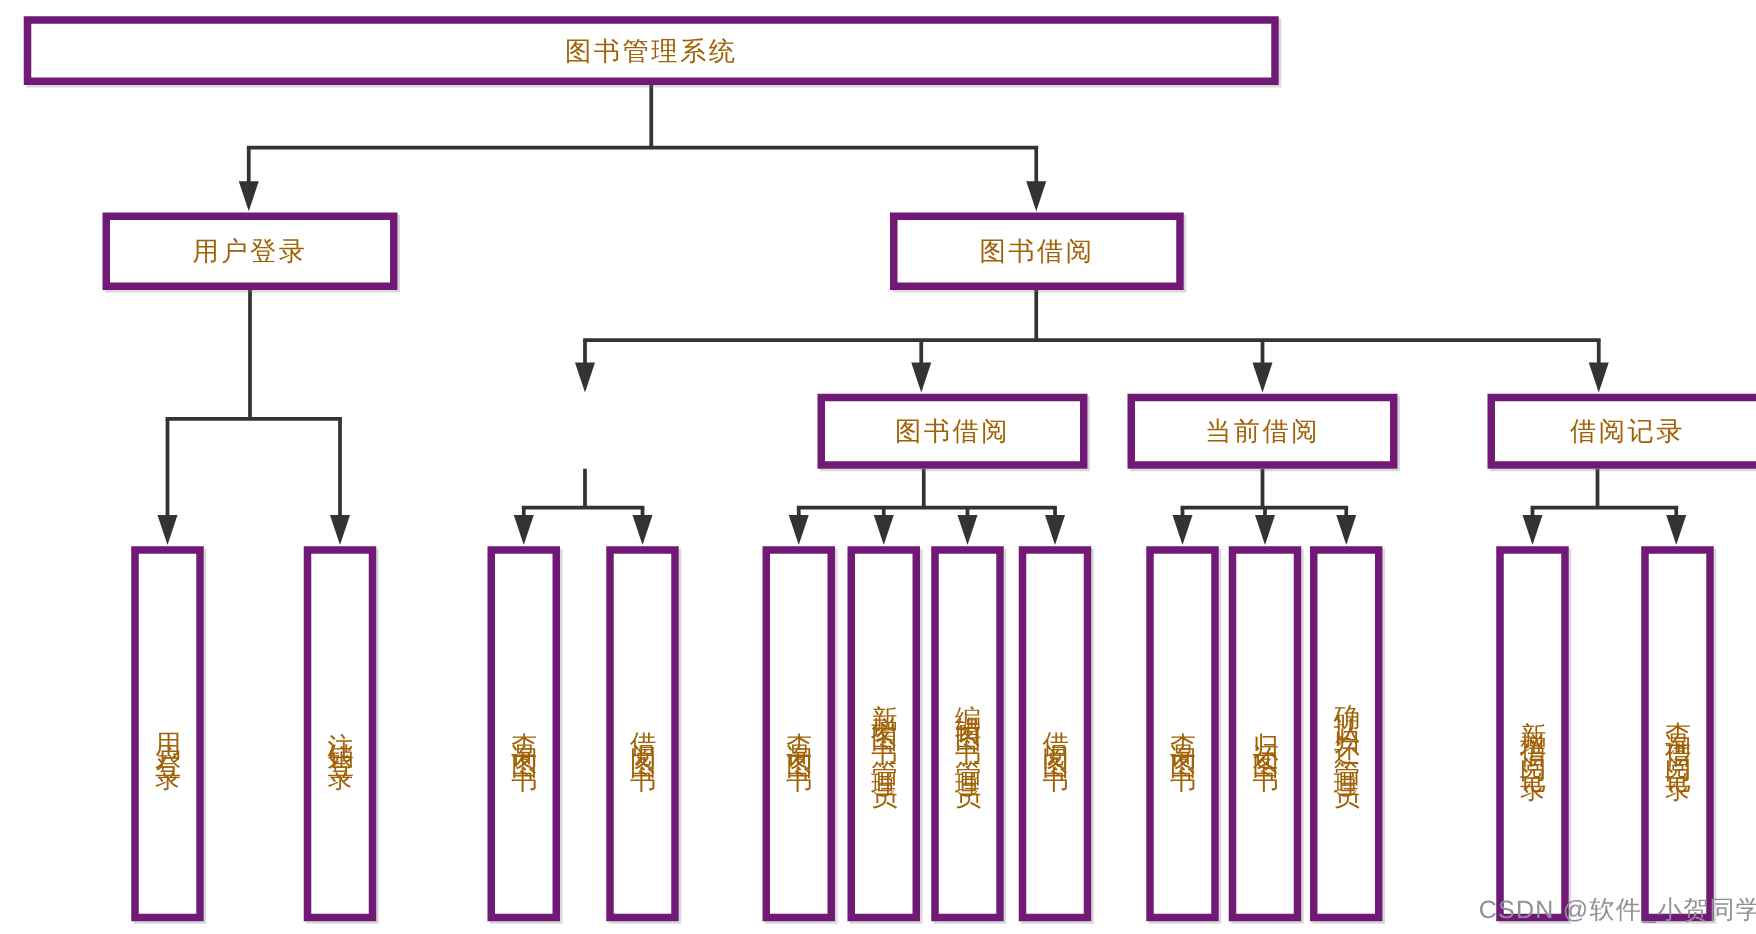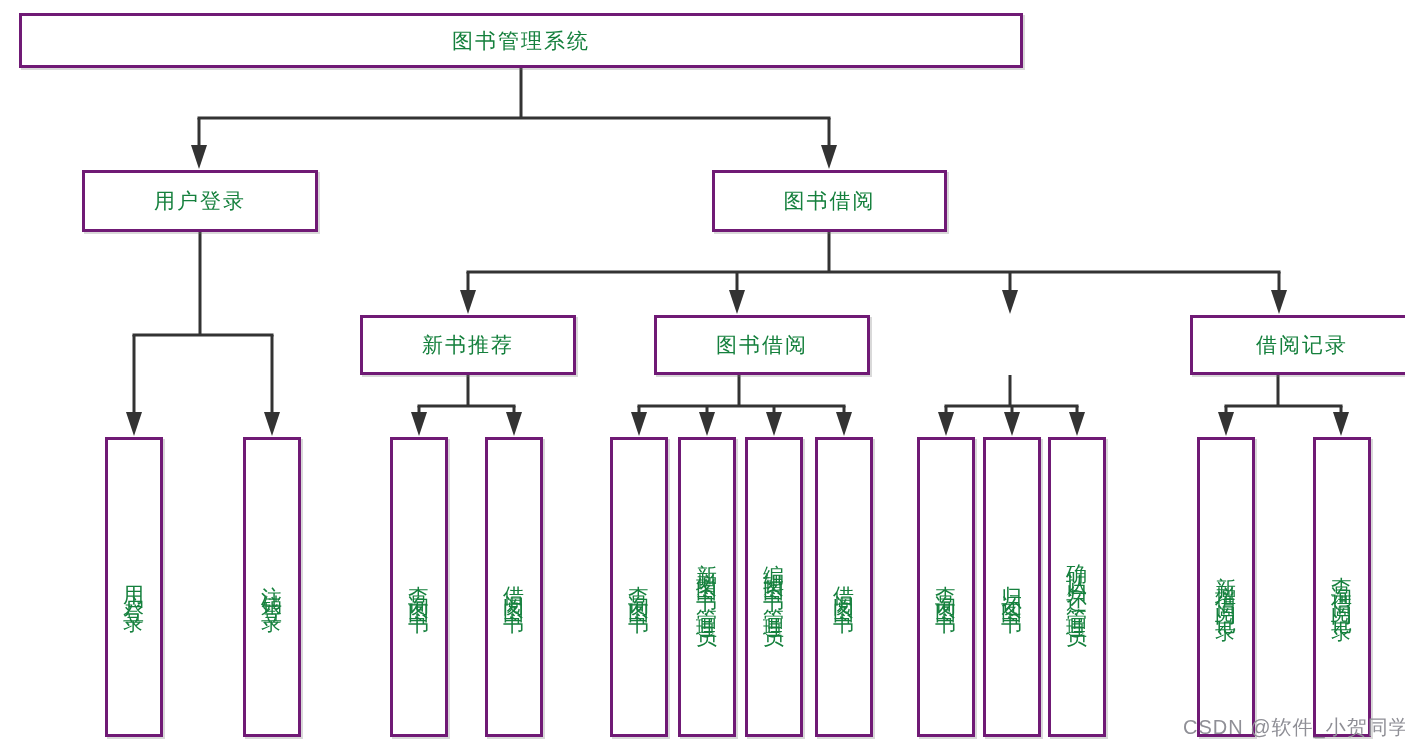--- a/index.html
+++ b/index.html
@@ -12,22 +12,22 @@
     width: 1405px;
     height: 747px;
     background: #ffffff;
     overflow: hidden;
     font-family: "Liberation Sans", "DejaVu Sans", sans-serif;
   }
   .node {
     position: absolute;
     box-sizing: border-box;
     background: #ffffff;
-    border: 3px solid #701a75;
-    color: #15803d;
+    border: 6px solid #701a75;
+    color: #a16207;
     display: flex;
     align-items: center;
     justify-content: center;
     box-shadow: 2px 2px 0 rgba(120,120,120,0.28);
   }
   .node.h {
     font-size: 21px;
     letter-spacing: 2px;
     white-space: nowrap;
   }
@@ -130,22 +130,22 @@
     <polygon points="1226,436 1218,412 1234,412"></polygon>
     <line x1="1341" y1="406" x2="1341" y2="416"></line>
     <polygon points="1341,436 1333,412 1349,412"></polygon>
   </svg>
 
   <div class="node h" style="left:19px; top:13px; width:1004px; height:55px;">图书管理系统</div>
 
   <div class="node h" style="left:82px; top:170px; width:236px; height:62px;">用户登录</div>
   <div class="node h" style="left:712px; top:170px; width:235px; height:62px;">图书借阅</div>
 
-  <div class="node h" style="left:360px; top:315px; width:216px; height:60px;">新书推荐</div>
   <div class="node h" style="left:654px; top:315px; width:216px; height:60px;">图书借阅</div>
+  <div class="node h" style="left:902px; top:315px; width:216px; height:60px;">当前借阅</div>
   <div class="node h" style="left:1190px; top:315px; width:224px; height:60px;">借阅记录</div>
 
   <div class="node v" style="left:105px; top:437px; width:58px; height:300px;">用户登录</div>
   <div class="node v" style="left:243px; top:437px; width:58px; height:300px;">注销登录</div>
 
   <div class="node v" style="left:390px; top:437px; width:58px; height:300px;">查询图书</div>
   <div class="node v" style="left:485px; top:437px; width:58px; height:300px;">借阅图书</div>
 
   <div class="node v" style="left:610px; top:437px; width:58px; height:300px;">查询图书</div>
   <div class="node v" style="left:678px; top:437px; width:58px; height:300px;">新增图书（管理员）</div>

